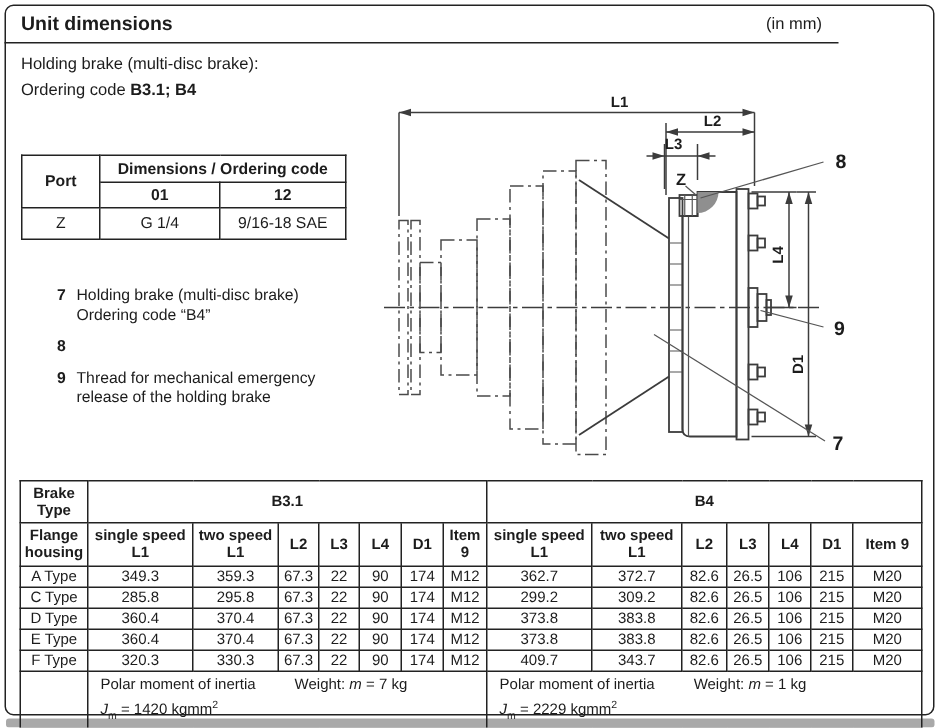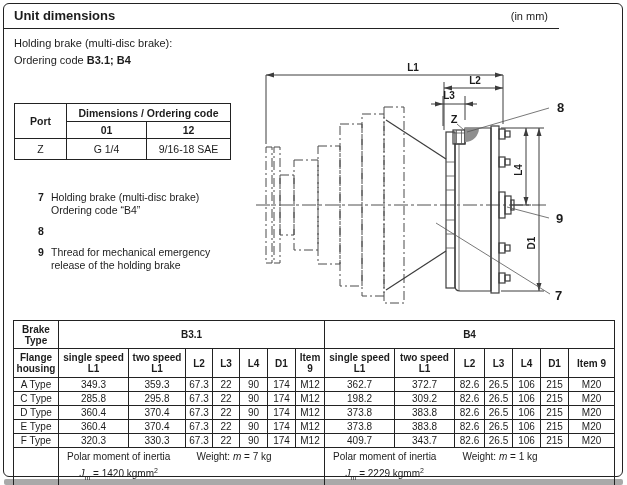--- a/index.html
+++ b/index.html
@@ -41,21 +41,21 @@
   .zlabel{font-size:11px;font-weight:bold;}
 
   
   .dim-table{position:absolute;left:13px;top:320px;border-collapse:collapse;table-layout:fixed;width:601px;font-size:10px;}
   .dim-table th,.dim-table td{border:1px solid #222;text-align:center;padding:0;overflow:hidden;}
   .dim-table th{font-weight:bold;}
   .dim-table .hr1 th{height:27px;margin-top:24px;}
   .dim-table .hr2 th{height:28px;line-height:11px;}
   .dim-table td{height:13px;line-height:12px;}
   .dim-table .group-sep{border-left:1.6px solid #222;}
-  .dim-table .foot td{height:34px;vertical-align:top;text-align:center;margin-top:20px;}
+  .dim-table .foot td{height:34px;vertical-align:top;text-align:left;margin-top:20px;}
   .footrow{display:flex;align-items:flex-start;padding:2px 0 0 8px;gap:26px;}
   .inertia div{line-height:14px;}
   .weight{line-height:14px;padding-top:0;}
   .ital{font-style:italic;}
   sub,sup{font-size:7px;}
 </style>
 </head>
 <body>
 
 <div class="page"></div>
@@ -269,21 +269,21 @@
       </tr>
       <tr>
         <td>C Type</td>
         <td>285.8</td>
         <td>295.8</td>
         <td>67.3</td>
         <td>22</td>
         <td>90</td>
         <td>174</td>
         <td>M12</td>
-        <td class="group-sep">198.2</td>
+        <td class="group-sep">299.2</td>
         <td>309.2</td>
         <td>82.6</td>
         <td>26.5</td>
         <td>106</td>
         <td>215</td>
         <td>M20</td>
       </tr>
       <tr>
         <td>D Type</td>
         <td>360.4</td>

